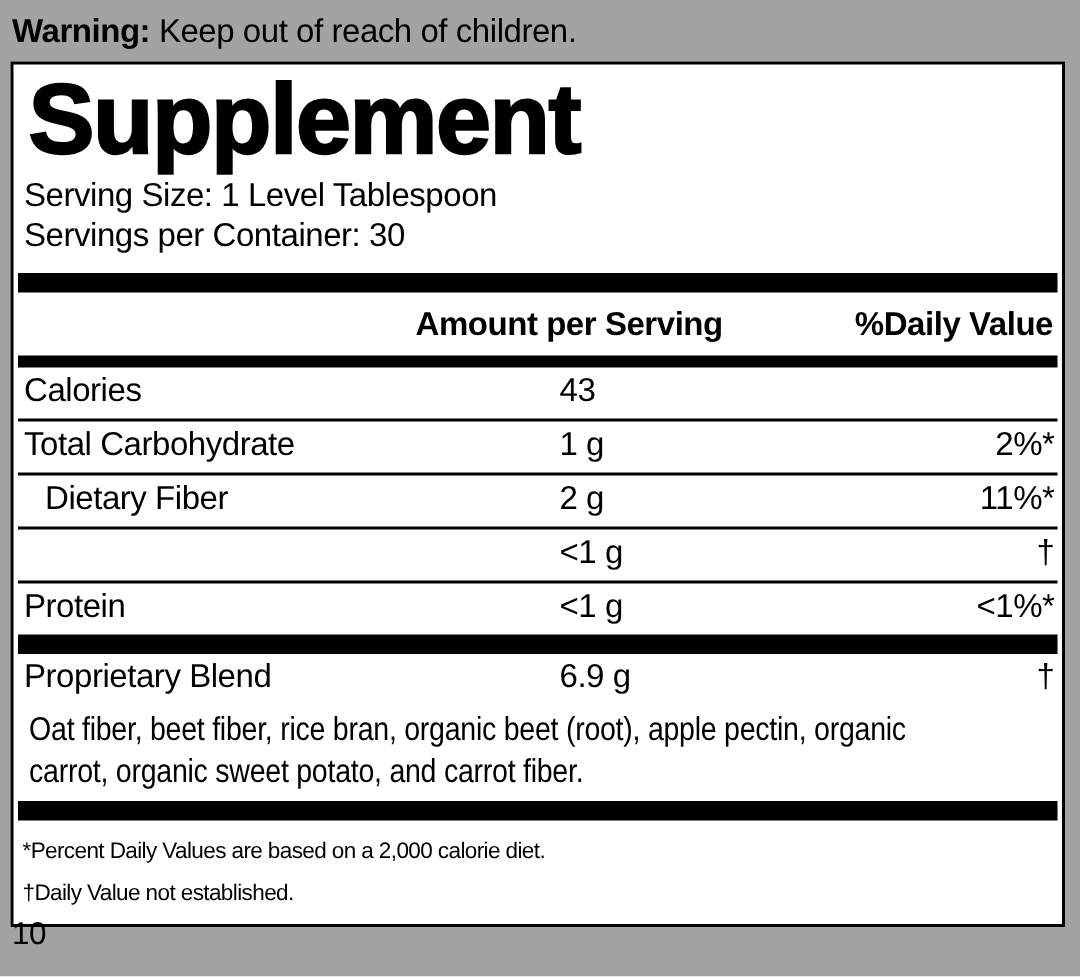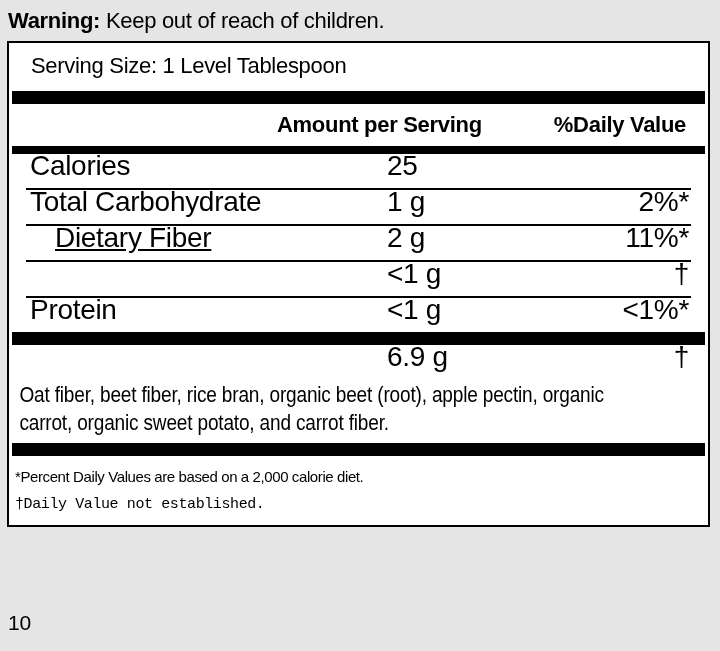--- a/index.html
+++ b/index.html
@@ -6,21 +6,21 @@
     margin: 0;
     padding: 0;
     background: #ffffff;
     color: #000000;
     font-family: "Liberation Sans", sans-serif;
   }
   .page {
     position: relative;
     width: 720px;
     height: 651px;
-    background: #e5e5e5;
+    background: #a3a3a3;
     overflow: hidden;
   }
   .warning {
     margin: 0;
     padding: 7px 0 0 8px;
     font-size: 22px;
     letter-spacing: -0.3px;
     line-height: 27px;
   }
   .warning b { font-weight: bold; }
@@ -41,101 +41,103 @@
     font-size: 66px;
     line-height: 64px;
     font-weight: bold;
     letter-spacing: -1px;
     -webkit-text-stroke: 1.6px #000000;
     white-space: nowrap;
   }
   .serving-line {
     font-size: 22px;
     line-height: 27px;
-    padding-left: 22px;
+    padding-left: 7px;
     letter-spacing: -0.3px;
   }
   .bar { background: #000000; margin: 0 3px; }
   .bar.thick { height: 13px; }
   .bar.medium { height: 8px; }
   .bar.first { margin-top: 12px; }
   .colhead {
     position: relative;
     height: 42px;
     font-size: 22px;
     font-weight: bold;
     letter-spacing: -0.3px;
   }
   .colhead .amount-head { position: absolute; left: 268px; bottom: 8px; }
-  .colhead .dv-head     { position: absolute; right: 22px;  bottom: 8px; }
+  .colhead .dv-head     { position: absolute; right: 6px;  bottom: 8px; }
   .row {
     position: relative;
     height: 34px;
-    margin: 0 17px;
-    font-size: 28px;
+    margin: 0 3px;
+    font-size: 22px;
     letter-spacing: -0.3px;
     border-bottom: 2px solid #000000;
   }
   .row.no-sep { border-bottom: none; }
   .row .label  { position: absolute; left: 4px;  bottom: 6px; }
-  .row.indent .label { left: 29px; text-decoration: underline; }
+  .row.indent .label { left: 18px; }
   .row .amount { position: absolute; left: 361px; bottom: 6px; }
   .row .dv     { position: absolute; right: 2px;  bottom: 6px; }
   .blend-desc {
     width: 780px;
     transform: scaleX(0.865);
     transform-origin: 0 0;
     white-space: pre-line;
     font-size: 22px;
     line-height: 28px;
     padding: 2px 0 6px 12px;
     letter-spacing: -0.2px;
   }
   .footnote {
     font-size: 15px;
     line-height: 28px;
     padding-left: 6px;
     letter-spacing: -0.4px;
   }
   .footnote.first { margin-top: 7px; }
-  .footnote.last { padding-bottom: 6px; font-family: Liberation Mono, monospace; }
+  .footnote.last { padding-bottom: 6px; }
   .page-number {
     position: absolute;
     left: 8px;
     top: 611px;
     font-size: 21px;
     letter-spacing: -0.3px;
   }
 </style>
 </head>
 <body>
 
 <div class="page">
 
   <p class="warning"><b>Warning:</b><span> Keep out of reach of children.</span></p>
 
   <div class="panel">
 
     <div class="title">
+      <span>Supplement</span>
     </div>
 
     <div class="serving-line">Serving Size: 1 Level Tablespoon</div>
+    <div class="serving-line">Servings per Container: 30</div>
 
     <div class="bar thick first"></div>
 
     <div class="colhead">
       <span class="amount-head">Amount per Serving</span>
       <span class="dv-head">%Daily Value</span>
     </div>
 
     <div class="bar medium"></div>
 
     <div class="row">
       <span class="label">Calories</span>
-      <span class="amount">25</span>
+      <span class="amount">43</span>
       <span class="dv"></span>
     </div>
 
     <div class="row">
       <span class="label">Total Carbohydrate</span>
       <span class="amount">1 g</span>
       <span class="dv">2%*</span>
     </div>
 
     <div class="row indent">
@@ -151,20 +153,21 @@
 
     <div class="row no-sep">
       <span class="label">Protein</span>
       <span class="amount">&lt;1 g</span>
       <span class="dv">&lt;1%*</span>
     </div>
 
     <div class="bar thick"></div>
 
     <div class="row no-sep">
+      <span class="label">Proprietary Blend</span>
       <span class="amount">6.9 g</span>
       <span class="dv">†</span>
     </div>
 
     <div class="blend-desc">Oat fiber, beet fiber, rice bran, organic beet (root), apple pectin, organic
 carrot, organic sweet potato, and carrot fiber.</div>
 
     <div class="bar thick"></div>
 
     <div class="footnote first">*Percent Daily Values are based on a 2,000 calorie diet.</div>

